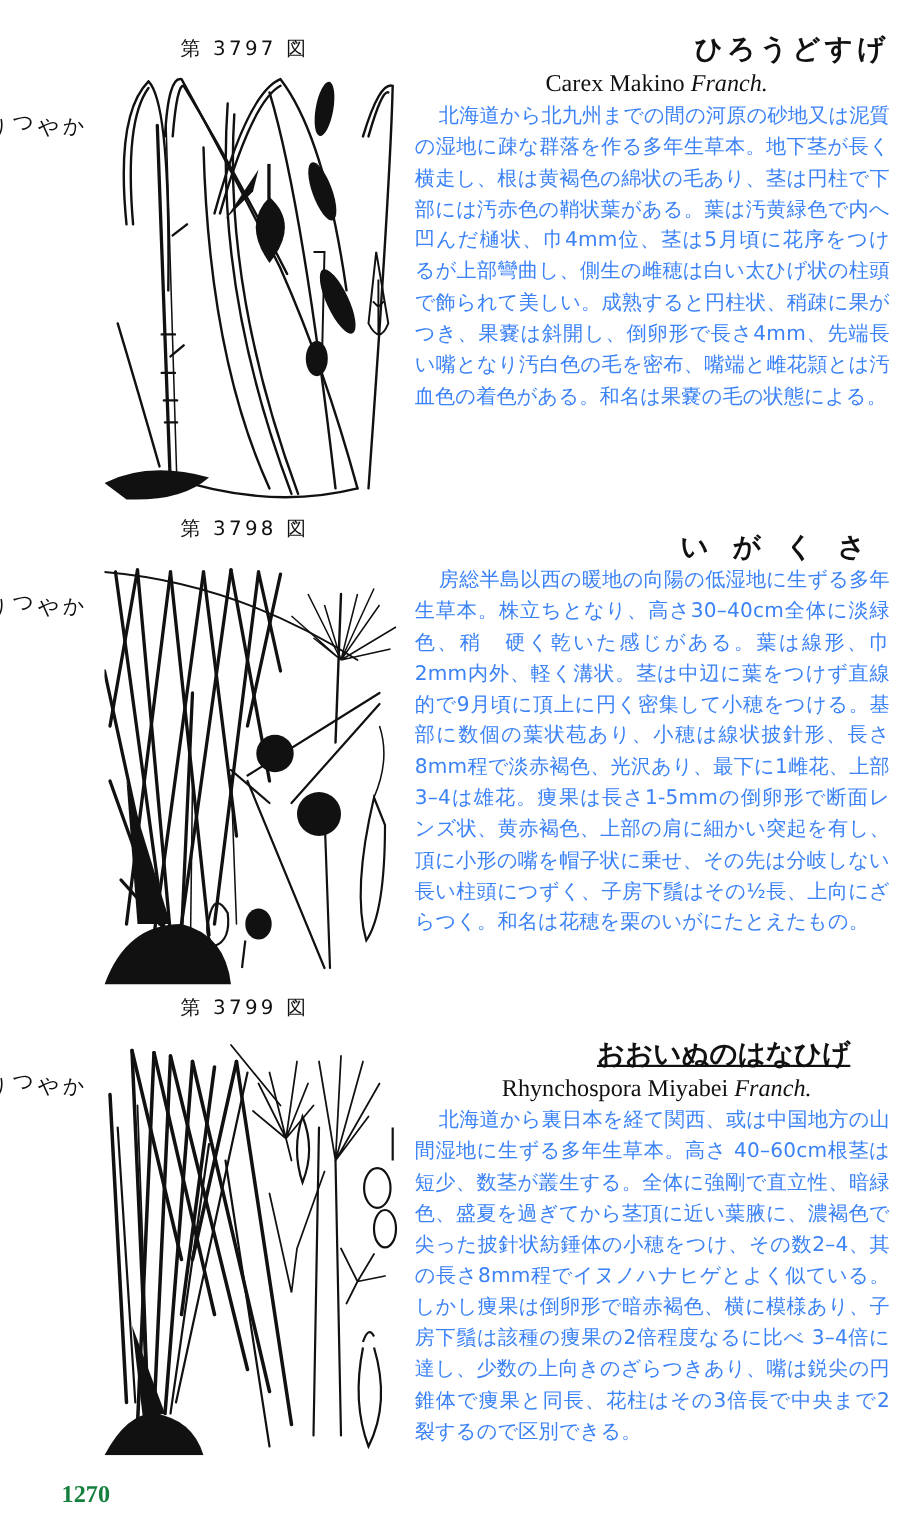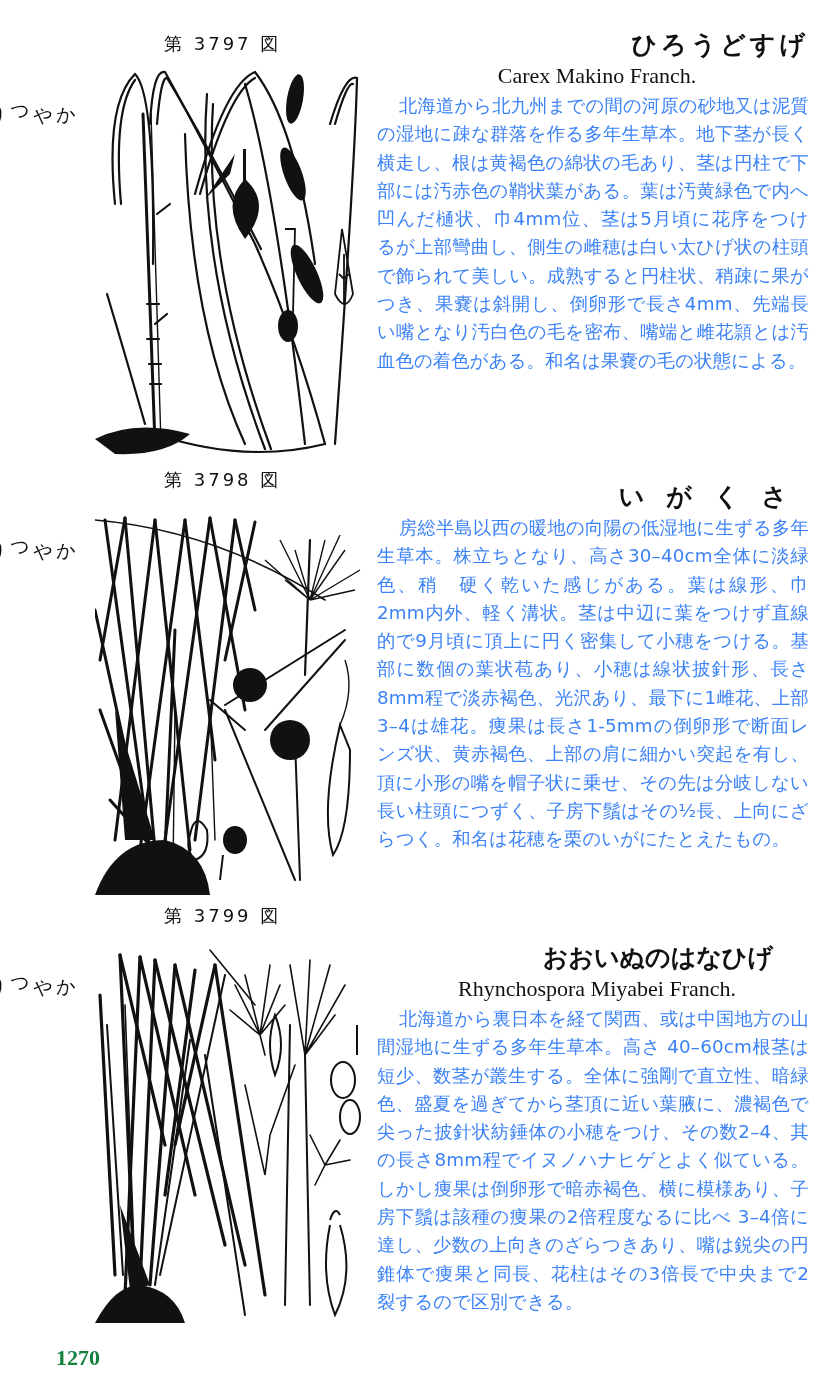--- a/index.html
+++ b/index.html
@@ -77,20 +77,21 @@
     }
     .sci-name {
       text-align: center;
       font-family: "Liberation Serif", "DejaVu Serif", serif;
       font-size: 22px;
       line-height: 28px;
       margin-top: 2px;
       margin-left: 8px;
     }
     .sci-name .author {
+      font-style: italic;
     }
     .description {
       font-family: "DejaVu Sans", "Liberation Sans", sans-serif;
       font-size: 18.3px;
       line-height: 28.3px;
       text-align: justify;
       text-indent: 1.2em;
       margin-top: 2px;
       color: #3b82f6;
       letter-spacing: 0.2px;
@@ -267,21 +268,21 @@
           <path d="M235 275 Q 240 260 245 270"></path>
         </g>
         <g fill="#111">
           <path d="M0 378 Q 20 340 45 340 Q 80 345 90 378 Z"></path>
           <path d="M25 260 L 55 340 L 35 345 Z"></path>
         </g>
       </svg>
     </div>
 
     <div class="text-col" style="top:943px;">
-      <div class="jp-name" style="letter-spacing:0; margin-left:0; margin-right:36px;">おおいぬのはなひげ</div>
+      <div class="jp-name" style="letter-spacing:0; margin-left:0; margin-right:36px;text-decoration:underline;">おおいぬのはなひげ</div>
       <div class="sci-name">
         <span>Rhynchospora Miyabei</span>
         <span class="author">Franch.</span>
       </div>
       <div class="description">北海道から裏日本を経て関西、或は中国地方の山間湿地に生ずる多年生草本。高さ 40–60cm根茎は短少、数茎が叢生する。全体に強剛で直立性、暗緑色、盛夏を過ぎてから茎頂に近い葉腋に、濃褐色で尖った披針状紡錘体の小穂をつけ、その数2–4、其の長さ8mm程でイヌノハナヒゲとよく似ている。しかし痩果は倒卵形で暗赤褐色、横に模様あり、子房下鬚は該種の痩果の2倍程度なるに比べ 3–4倍に達し、少数の上向きのざらつきあり、嘴は鋭尖の円錐体で痩果と同長、花柱はその3倍長で中央まで2裂するので区別できる。</div>
     </div>
   </div>
 
   <div class="page-number">1270</div>
 </div>

